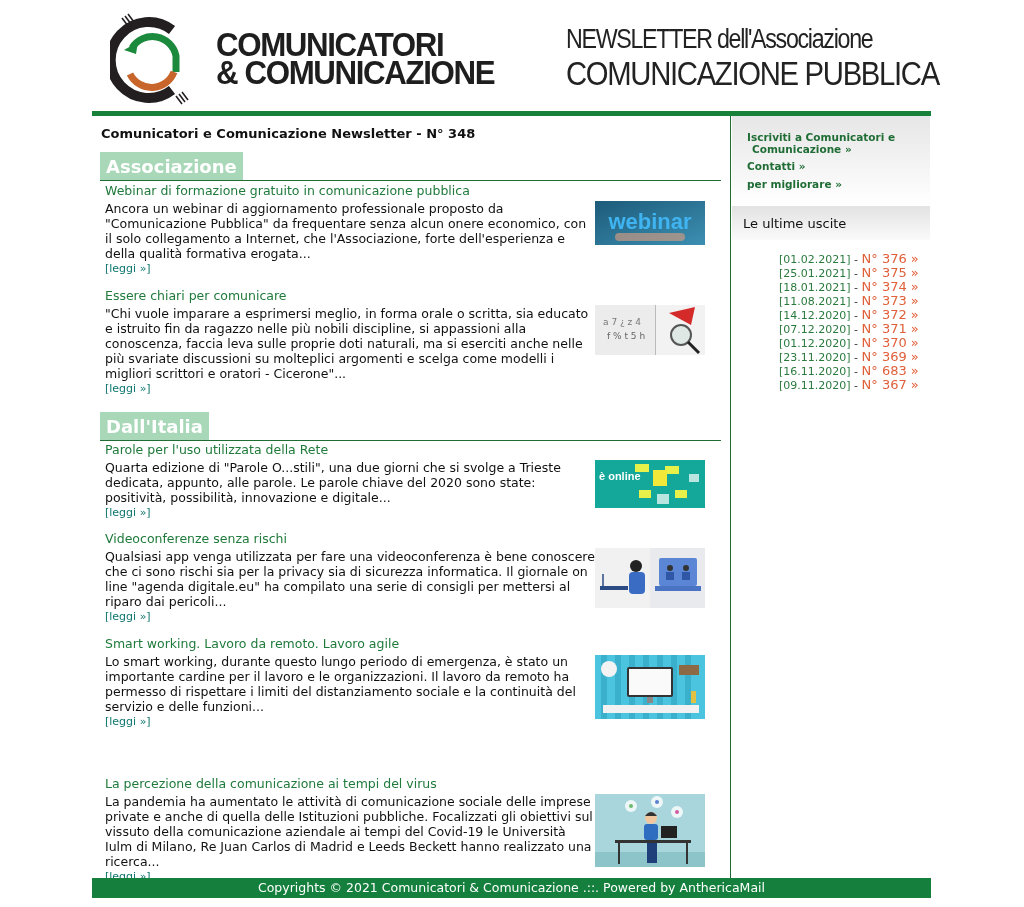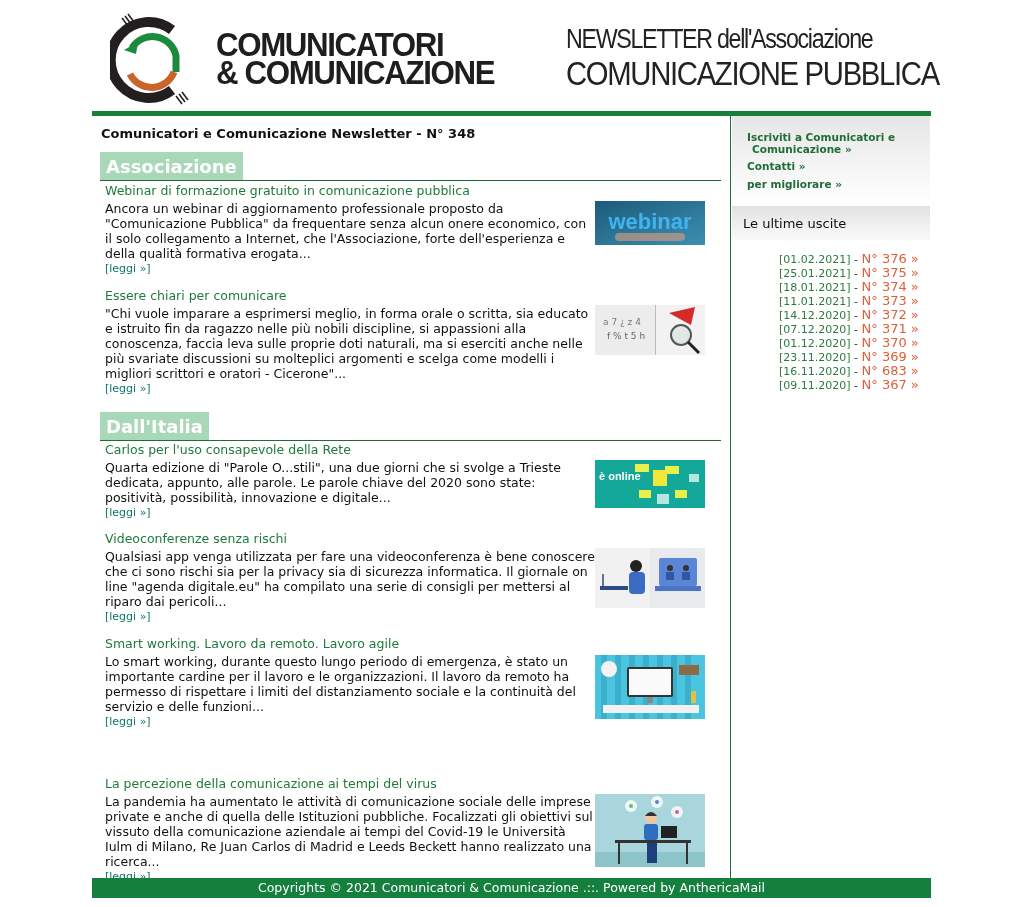--- a/index.html
+++ b/index.html
@@ -110,21 +110,21 @@
       </svg>
     </div>
 
     <div class="section" style="top:296px;">
       <div class="section-head">
         <span class="section-label">Dall'Italia</span>
       </div>
     </div>
 
     <div class="article" style="top:326px;">
-      <div class="a-title">Carlos per l'uso consapevole della Rete</div>
+      <div class="a-title">Parole per l'uso utilizzata della Rete</div>
       <div class="a-body">Quarta edizione di "Parole O...stili", una due giorni che si svolge a Trieste dedicata, appunto, alle parole. Le parole chiave del 2020 sono state: positività, possibilità, innovazione e digitale...</div>
       <div class="a-more">[leggi »]</div>
       <svg class="a-img" style="top:18px;height:48px;" viewBox="0 0 110 48">
         <rect width="110" height="48" fill="#14a89a"></rect>
         <text x="4" y="20" font-family="Liberation Sans, sans-serif" font-weight="bold" font-size="11" fill="#ffffff">è online</text>
         <rect x="40" y="4" width="14" height="8" fill="#e8f04a"></rect>
           <rect x="70" y="6" width="14" height="8" fill="#e8f04a"></rect>
         <rect x="58" y="10" width="14" height="16" fill="#f1e83a"></rect>
           <rect x="44" y="30" width="12" height="8" fill="#e8f04a"></rect>
         <rect x="80" y="30" width="12" height="8" fill="#e8f04a"></rect>
@@ -212,21 +212,21 @@
       <div class="side-link" style="top:44px;">Contatti »</div>
       <div class="side-link" style="top:62px;">per migliorare »</div>
     </div>
     <div class="side-head">
       <span>Le ultime uscite</span>
     </div>
     <div class="issues">
       <div class="issue"><span class="date">[01.02.2021]</span><span class="sep"> - </span><span class="num">N° 376 »</span></div>
       <div class="issue"><span class="date">[25.01.2021]</span><span class="sep"> - </span><span class="num">N° 375 »</span></div>
       <div class="issue"><span class="date">[18.01.2021]</span><span class="sep"> - </span><span class="num">N° 374 »</span></div>
-      <div class="issue"><span class="date">[11.01.2021]</span><span class="sep"> - </span><span class="num">N° 373 »</span></div>
+      <div class="issue"><span class="date">[11.08.2021]</span><span class="sep"> - </span><span class="num">N° 373 »</span></div>
       <div class="issue"><span class="date">[14.12.2020]</span><span class="sep"> - </span><span class="num">N° 372 »</span></div>
       <div class="issue"><span class="date">[07.12.2020]</span><span class="sep"> - </span><span class="num">N° 371 »</span></div>
       <div class="issue"><span class="date">[01.12.2020]</span><span class="sep"> - </span><span class="num">N° 370 »</span></div>
       <div class="issue"><span class="date">[23.11.2020]</span><span class="sep"> - </span><span class="num">N° 369 »</span></div>
       <div class="issue"><span class="date">[16.11.2020]</span><span class="sep"> - </span><span class="num">N° 683 »</span></div>
       <div class="issue"><span class="date">[09.11.2020]</span><span class="sep"> - </span><span class="num">N° 367 »</span></div>
     </div>
   </div>
 
   <div class="footer">

